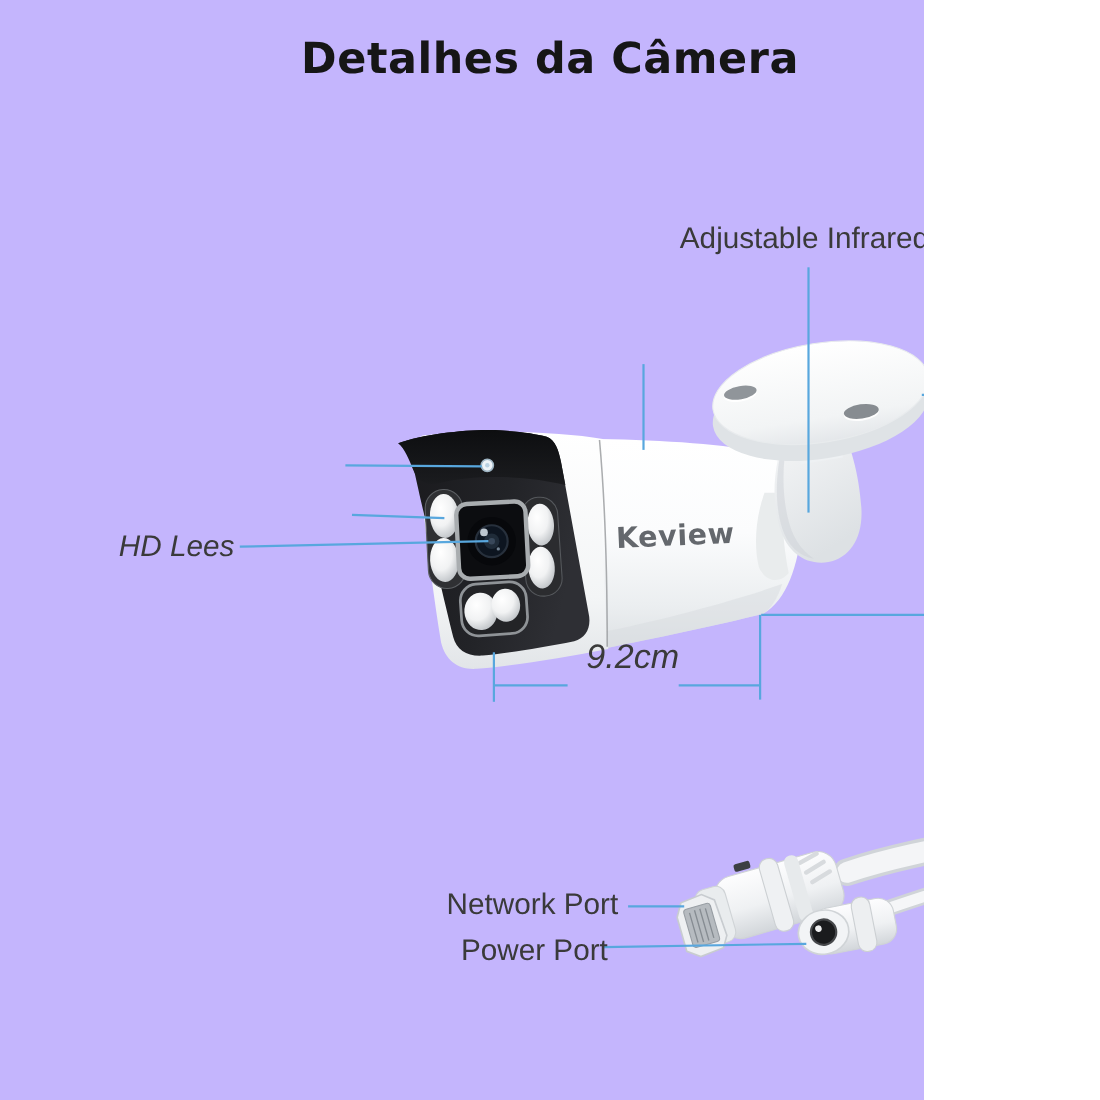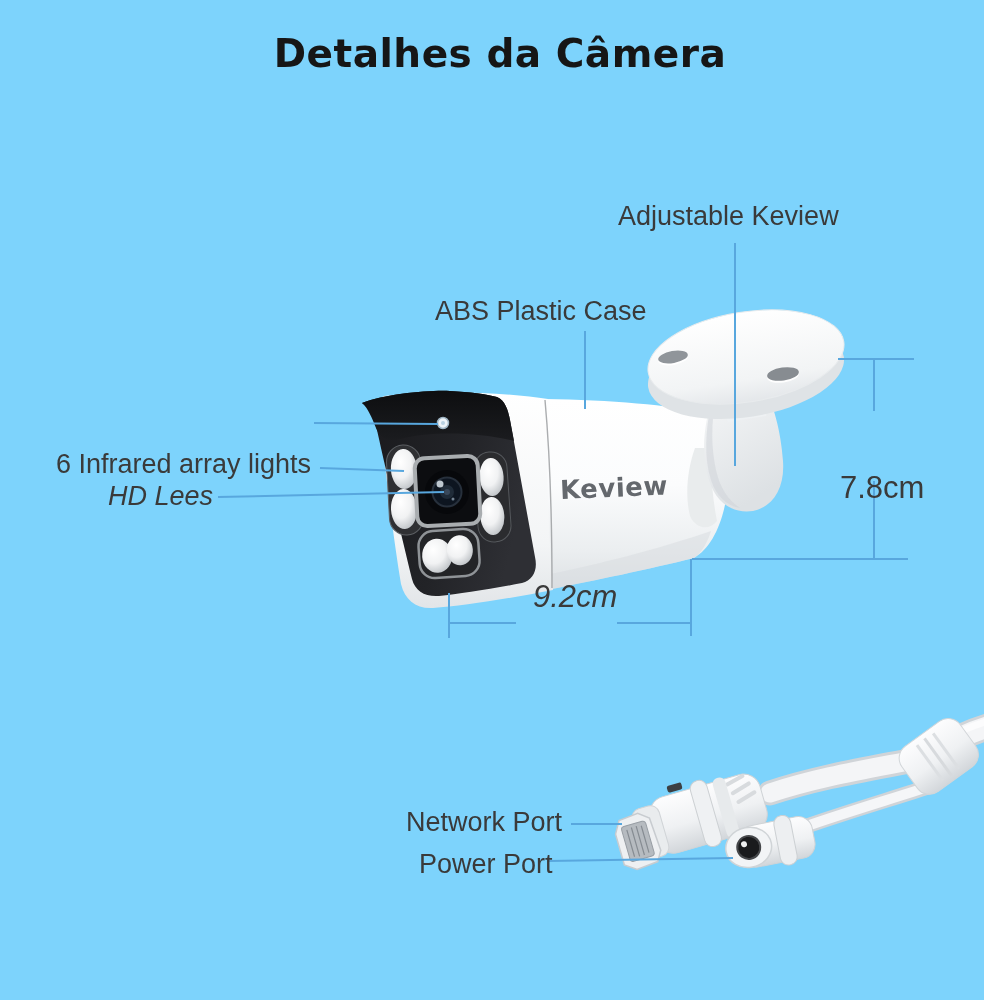--- a/index.html
+++ b/index.html
@@ -1,17 +1,17 @@
 <!DOCTYPE html>
 <html style="--annotation-line: #58a7de; --label-text: #3a3a3a; --title-text: #161616; --brand-text: #64686d;"><head>
 <meta charset="utf-8">
 <style>
   html,body{margin:0;padding:0;background:#ffffff;}
   .stage{
-    position:relative;width:984px;height:1000px;background:#7dd3fc;overflow:hidden;
+    position:relative;width:840px;height:1000px;background:#c4b5fd;overflow:hidden;
     font-family:"Liberation Sans", sans-serif;
   }
   .scene{position:absolute;left:0;top:0;width:1000px;height:1000px;}
   .title{
     position:absolute;left:0;top:31px;width:1000px;text-align:center;
     font-family:"DejaVu Sans", sans-serif;font-weight:700;font-size:39px;
     color:var(--title-text,#161616);letter-spacing:.5px;
   }
   .lbl{
     position:absolute;white-space:nowrap;color:var(--label-text,#3a3a3a);
@@ -191,23 +191,21 @@
       <line class="ann" x1="691" y1="559" x2="691" y2="636"></line>
 
       <line class="ann" x1="449" y1="593" x2="449" y2="638"></line>
       <line class="ann" x1="449" y1="623" x2="516" y2="623"></line>
       <line class="ann" x1="617" y1="623" x2="690" y2="623"></line>
     </g>
   </svg>
 
   <div class="title">Detalhes da Câmera</div>
 
-  <div class="lbl" style="left:618px;top:202px;">Adjustable Keview</div>
-  <div class="lbl" style="left:435px;top:297px;">ABS Plastic Case</div>
-  <div class="lbl" style="left:56px;top:450px;">6 Infrared array lights</div>
+  <div class="lbl" style="left:618px;top:202px;">Adjustable Infrared</div>
   <div class="lbl" style="left:108px;top:482px;font-style:italic;">HD Lees</div>
   <div class="lbl dim" style="left:840px;top:434px;margin-top:37px;">7.8cm</div>
   <div class="lbl dim" style="left:533px;top:580px;font-style:italic;">9.2cm</div>
   <div class="lbl" style="left:406px;top:808px;">Network Port</div>
   <div class="lbl" style="left:409px;top:850px;margin-left:10px;">Power Port</div>
 
   <div class="brand">Keview</div>
 </div>
 
 </body></html>

